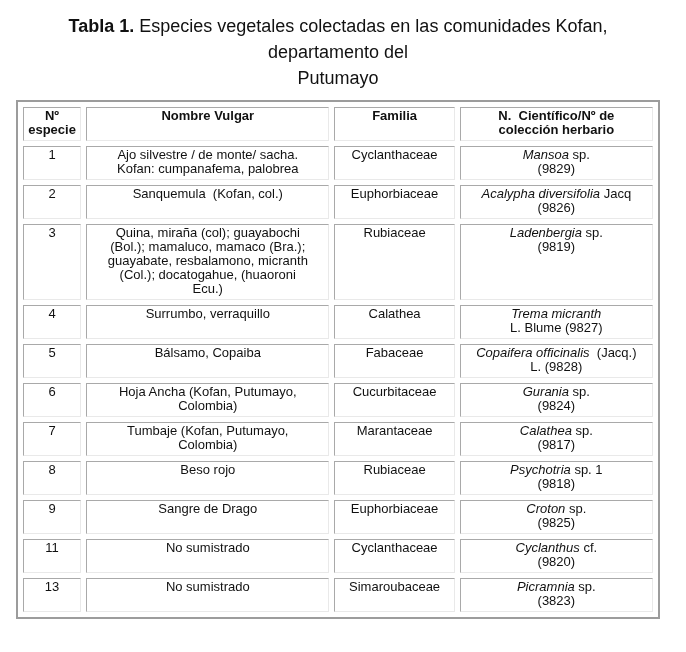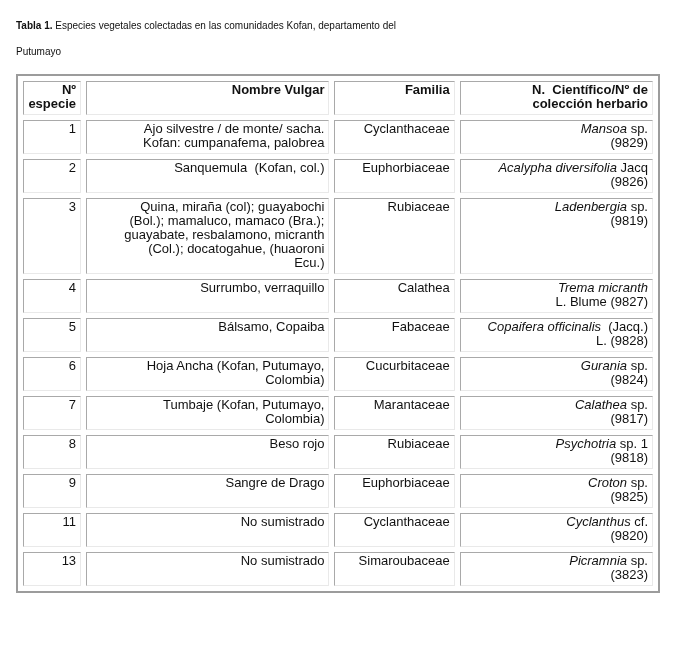--- a/index.html
+++ b/index.html
@@ -14,43 +14,43 @@
     background:var(--bg);
     width:686px; height:652px;
     overflow:hidden;
     font-family:"Liberation Sans", sans-serif;
     color:var(--text);
   }
   .page{ width:686px; height:652px; }
   .caption{
     width:644px;
     margin:13px 0 9px 16px;
-    text-align:left;
-    font-size:10px;
+    text-align:center;
+    font-size:18px;
     line-height:26px;
     color:var(--text);
   }
   .caption b{ font-weight:bold; }
   table.species{
     table-layout:fixed;
     width:644px;
     margin-left:16px;
     border-collapse:separate;
     border-spacing:5px;
     border:2px solid var(--outer-border);
     background:var(--bg);
   }
   col.c1{ width:58px; }
   col.c2{ width:243px; }
   col.c3{ width:120px; }
   col.c4{ width:193px; }
   th, td{
     box-sizing:border-box;
     vertical-align:top;
-    text-align:right;
+    text-align:center;
     font-size:13px;
     line-height:14px;
     padding:1px 4px 3px 4px;
     white-space:pre-wrap;
     border-style:solid;
     border-width:1px;
     border-color:var(--cell-border-dark) var(--cell-border-light) var(--cell-border-light) var(--cell-border-dark);
     overflow:hidden;
   }
   th{ font-weight:bold; height:34px; }

